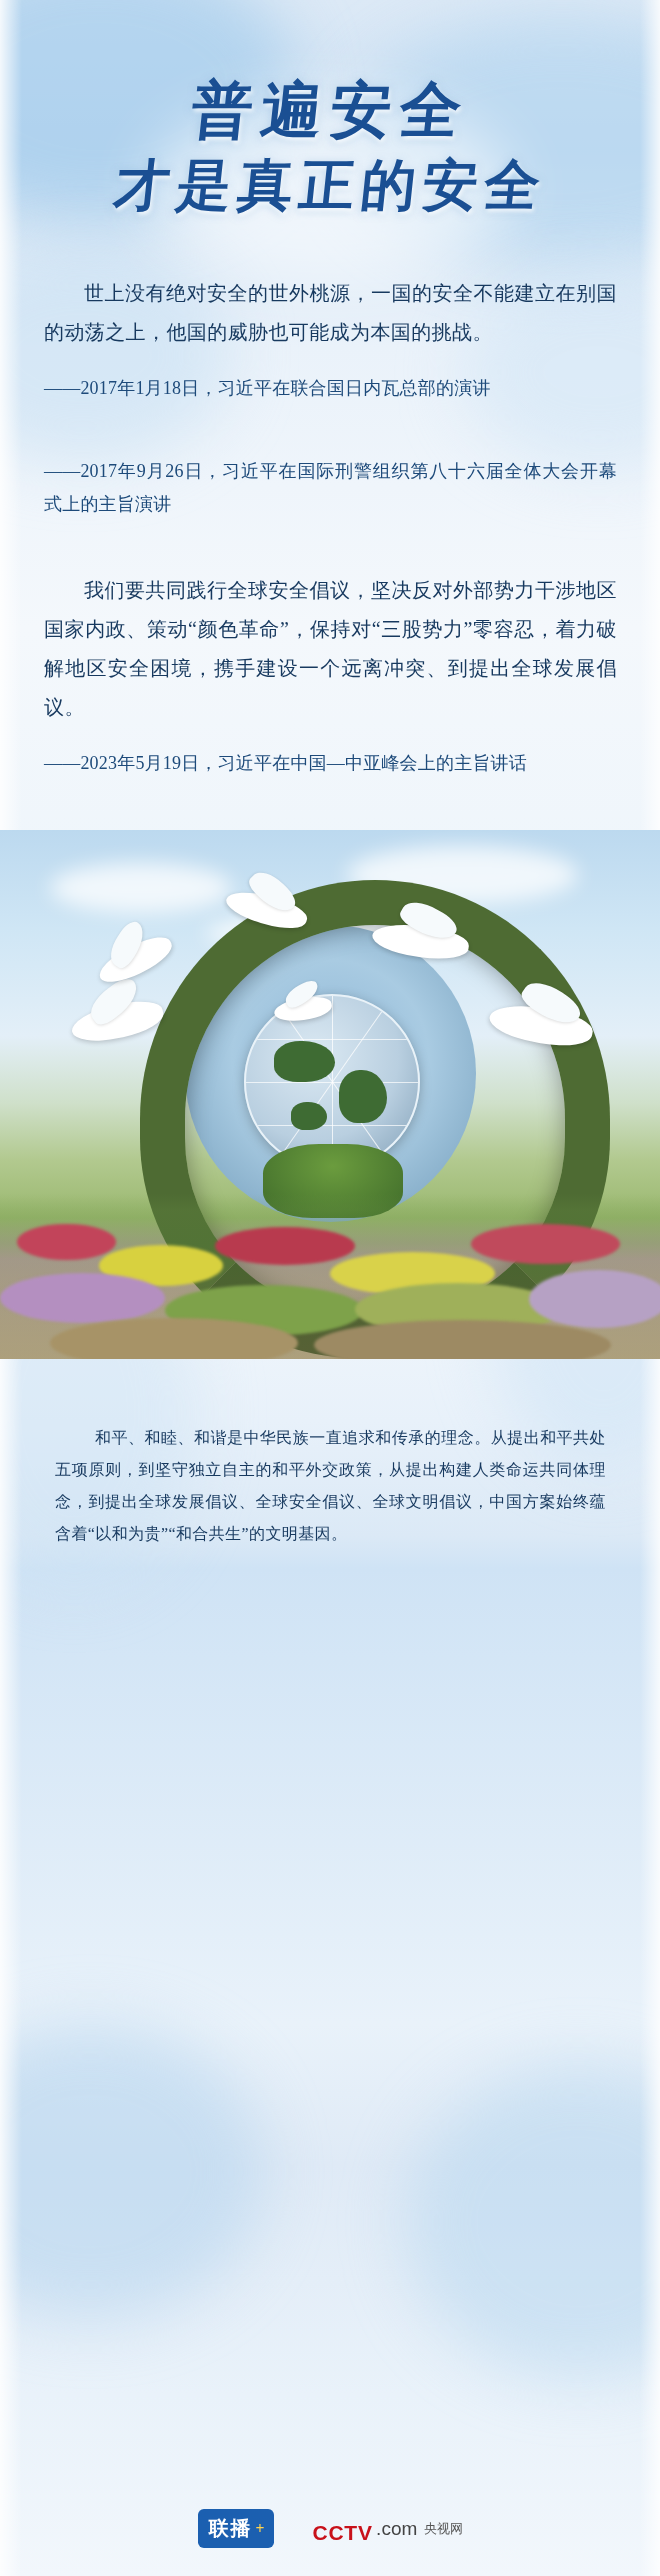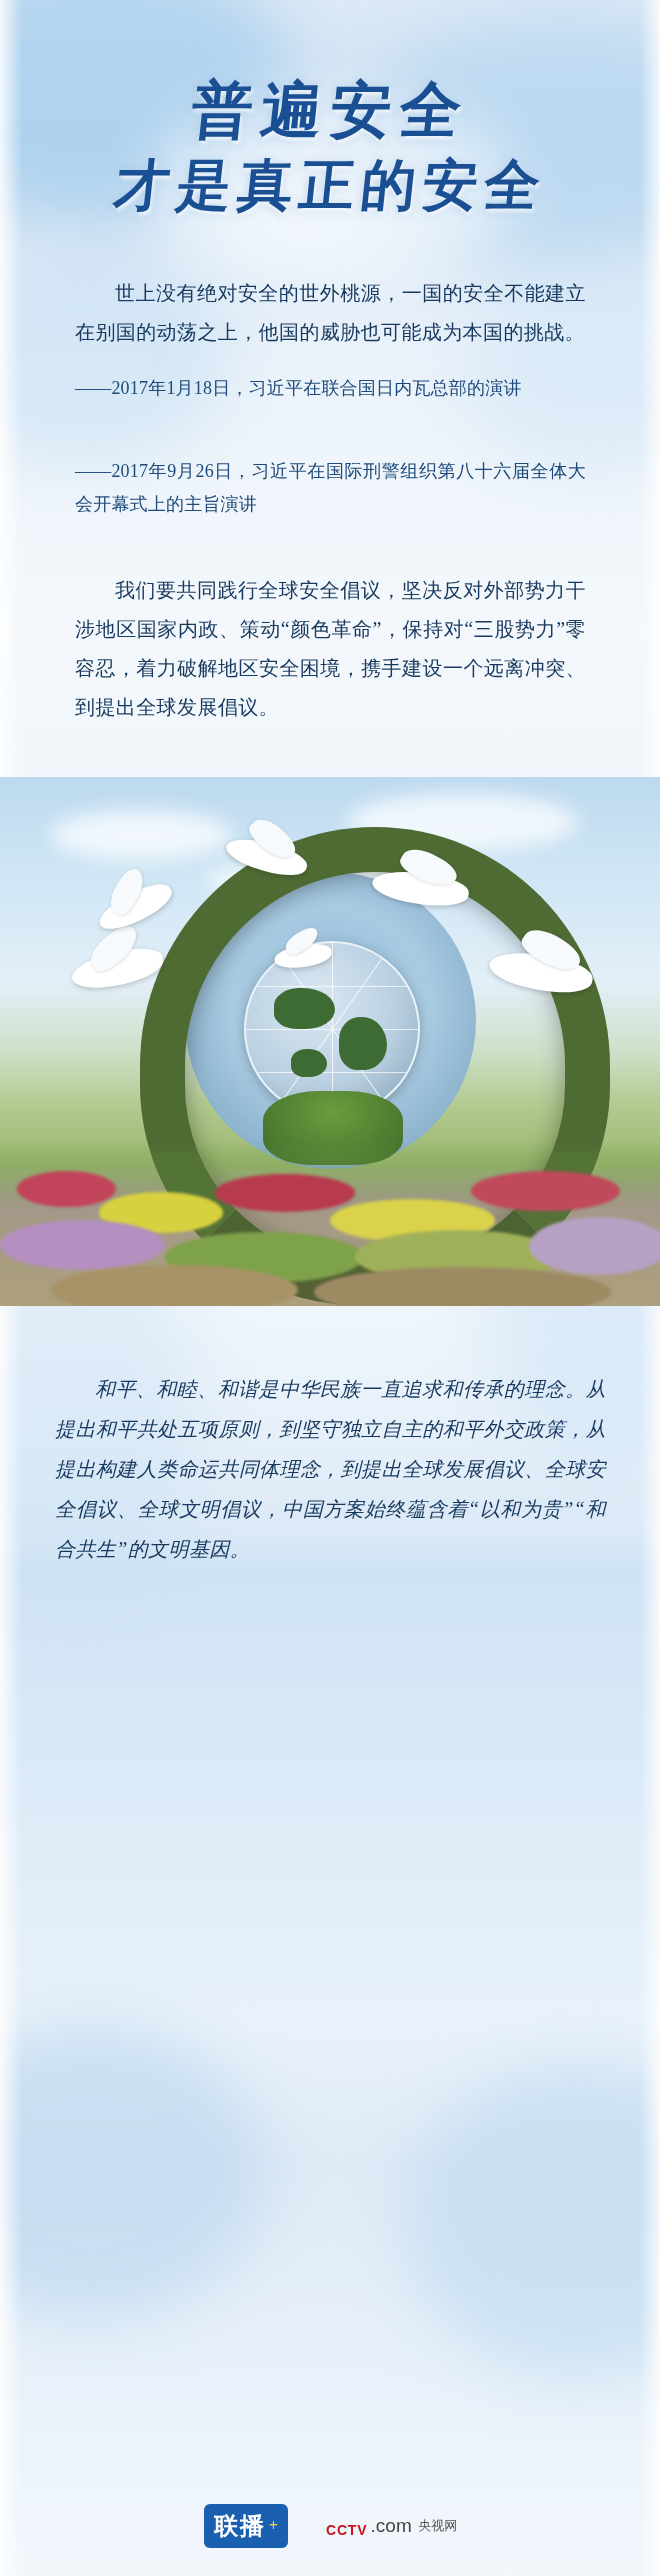--- a/index.html
+++ b/index.html
@@ -80,21 +80,21 @@
     transform: skewX(-6deg);
     line-height: 1.15;
   }
   .title-line-1 { font-size: 61px; }
   .title-line-2 { font-size: 55px; margin-top: 8.3px; letter-spacing: 6.6px; }
 
   
   .content {
     position: relative;
     z-index: 5;
-    padding: 0 75px;
+    padding: 0 44px;
     margin-top: 56px;
   }
   .quote-block { margin-bottom: 50px; }
   .quote-text {
     font-size: 20px;
     line-height: 39px;
     color: #17395f;
     text-align: justify;
     text-indent: 40px;
     letter-spacing: 0.4px;
@@ -221,27 +221,26 @@
     filter: blur(1.7px);
   }
 
   
   .closing {
     position: relative;
     z-index: 5;
     padding: 63px 55px 0 55px;
   }
   .closing-text {
-    font-size: 20px;
-    line-height: 40px;
+    font-size: 16px;
+    line-height: 32px;
     color: #17395f;
     text-align: justify;
     text-indent: 40px;
     letter-spacing: 0.4px;
-    font-style: italic;
   }
 
   
   .footer {
     position: absolute;
     left: 0;
     bottom: 28px;
     width: 661px;
     display: flex;
     align-items: center;
@@ -253,34 +252,34 @@
     display: flex;
     align-items: center;
     background: #1b5fb0;
     border-radius: 5.8px;
     padding: 5.8px 10px 5.8px 10.7px;
     color: #fff;
   }
   .logo-lianbo .lb-text {
     font-family: "Liberation Serif", serif;
     font-weight: bold;
-    font-size: 24px;
+    font-size: 20px;
     letter-spacing: 1.7px;
   }
   .logo-lianbo .lb-plus {
     font-size: 15.7px;
     font-weight: bold;
     margin-left: 3.3px;
     color: #ffd34d;
   }
   .logo-cctv { display: flex; align-items: center; gap: 6.6px; }
   .cctv-mark {
     font-family: "Liberation Sans", sans-serif;
     font-weight: bold;
-    font-size: 14px;
+    font-size: 21px;
     color: #c8111a;
     letter-spacing: 0.8px;
     margin-top: 8px;
   }
   .cctv-com {
     font-family: "Liberation Sans", sans-serif;
     font-size: 19px;
     color: #444;
     margin-left: -3.3px;
   }
@@ -320,20 +319,21 @@
       <div class="quote-text">世上没有绝对安全的世外桃源，一国的安全不能建立在别国的动荡之上，他国的威胁也可能成为本国的挑战。</div>
       <div class="quote-source">——2017年1月18日，习近平在联合国日内瓦总部的演讲</div>
     </div>
 
     <div class="quote-block">
       <div class="quote-source">——2017年9月26日，习近平在国际刑警组织第八十六届全体大会开幕式上的主旨演讲</div>
     </div>
 
     <div class="quote-block">
       <div class="quote-text">我们要共同践行全球安全倡议，坚决反对外部势力干涉地区国家内政、策动“颜色革命”，保持对“三股势力”零容忍，着力破解地区安全困境，携手建设一个远离冲突、到提出全球发展倡议。</div>
+      <div class="quote-source">——2023年5月19日，习近平在中国—中亚峰会上的主旨讲话</div>
     </div>
 
   </div>
 
   <div class="photo-wrap">
     <div class="photo">
 
       <div class="sky-cloud" style="left:50px; top:33px; width:182px; height:50px;"></div>
       <div class="sky-cloud" style="left:347px; top:16.5px; width:231px; height:58px;"></div>
       <div class="sky-cloud" style="left:206px; top:83px; width:248px; height:41px;"></div>

